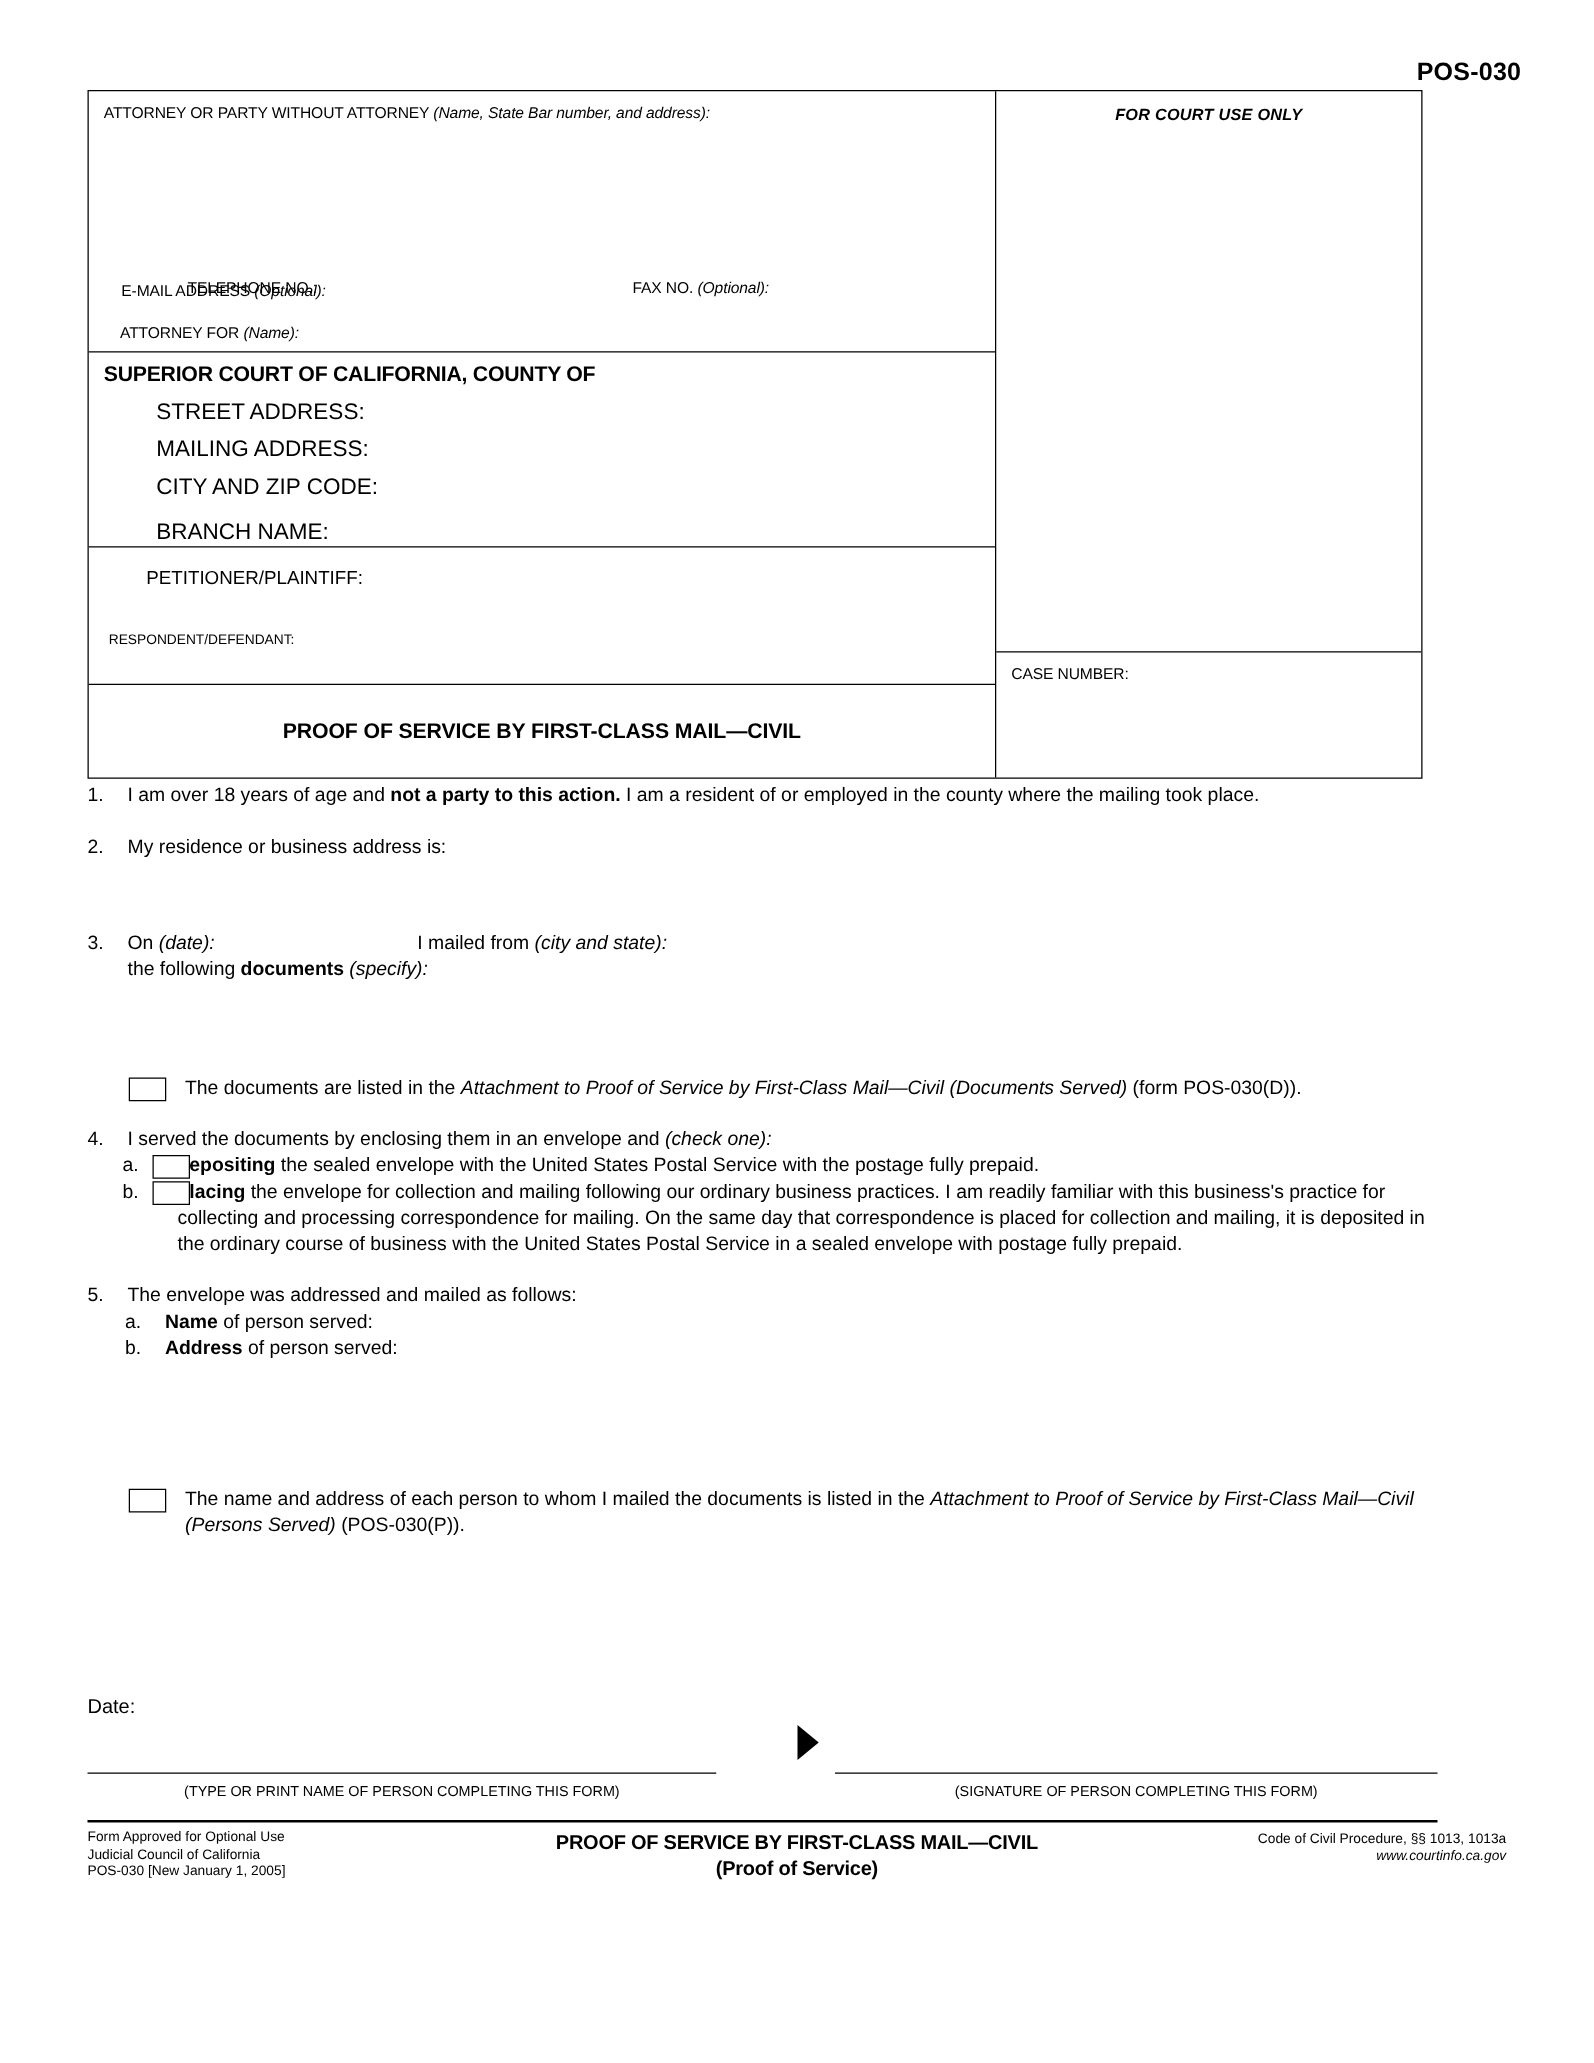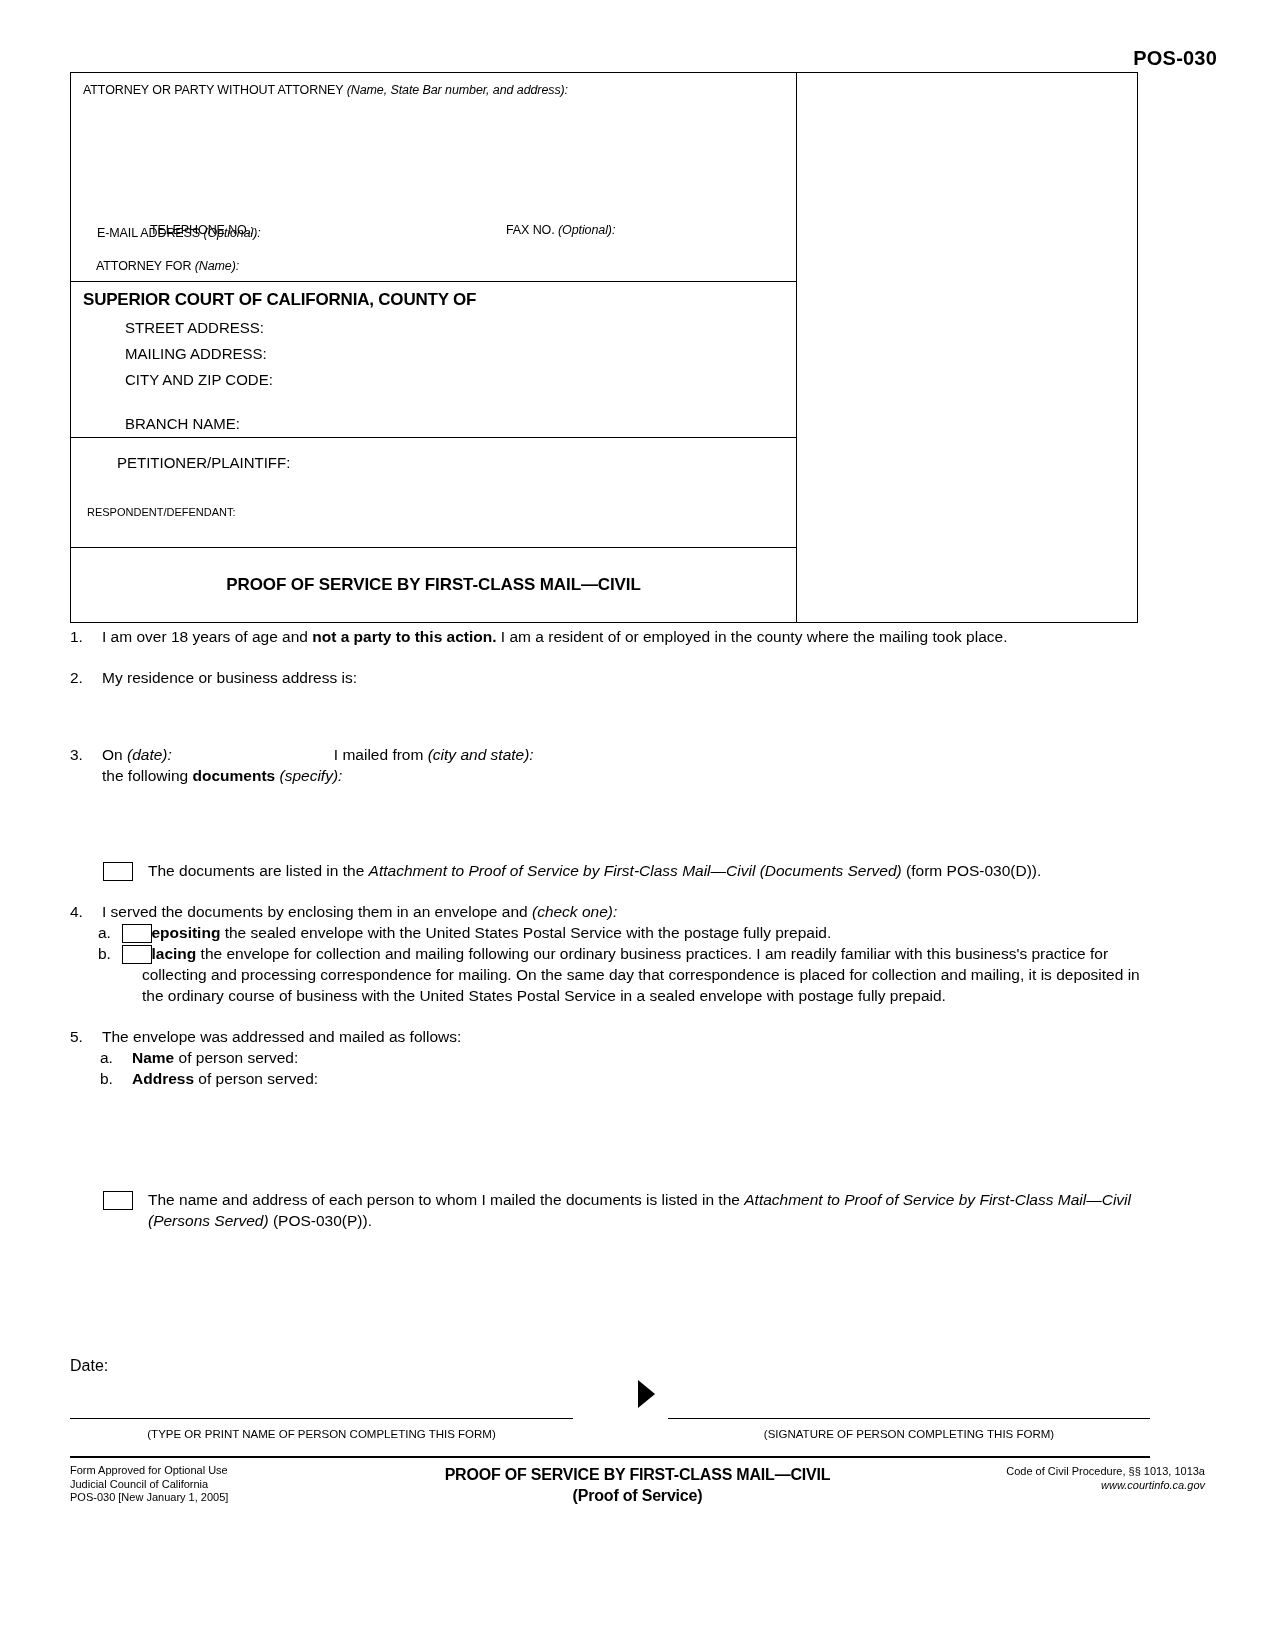--- a/index.html
+++ b/index.html
@@ -83,21 +83,21 @@
     height: 130px;
     position: relative;
   }
   .court-title {
     font-size: 17px;
     font-weight: bold;
     letter-spacing: -0.2px;
     margin-bottom: 8px;
   }
   .court-sub {
-    font-size: 15px;
+    font-size: 18px;
     padding-left: 42px;
     margin-top: 9px;
     white-space: nowrap;
   }
 
   .party-box {
     box-sizing: border-box;
     border-top: 1.6px solid #000;
     height: 110px;
     position: relative;
@@ -345,20 +345,29 @@
         <div class="party-box">
           <div class="party-pet">PETITIONER/PLAINTIFF:</div>
           <div class="party-res">RESPONDENT/DEFENDANT:</div>
         </div>
 
         <div class="title-box">
           <span>PROOF OF SERVICE BY FIRST-CLASS MAIL—CIVIL</span>
         </div>
       </div>
 
+      <div class="cap-right">
+        <div class="court-use-box">
+          <span>FOR COURT USE ONLY</span>
+        </div>
+        <div class="blank-right"></div>
+        <div class="case-no-box">
+          <span class="lbl">CASE NUMBER:</span>
+        </div>
+      </div>
     </div>
 
   </div>
 
 
   <div class="body">
 
     <div class="item" style="margin-bottom:20px;">
       <span class="num">1.</span>
       <span>I am over 18 years of age and </span><b>not a party to this action.</b><span> I am a resident of or employed in the county where the mailing took place.</span>

